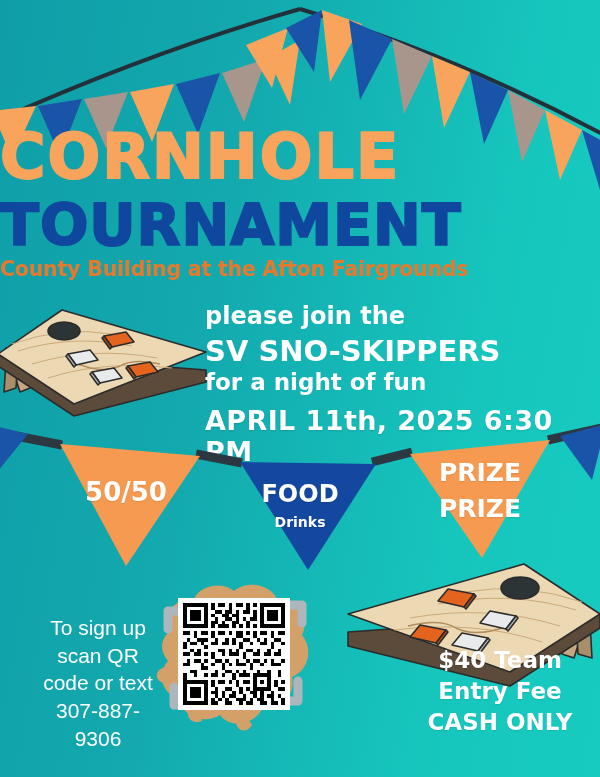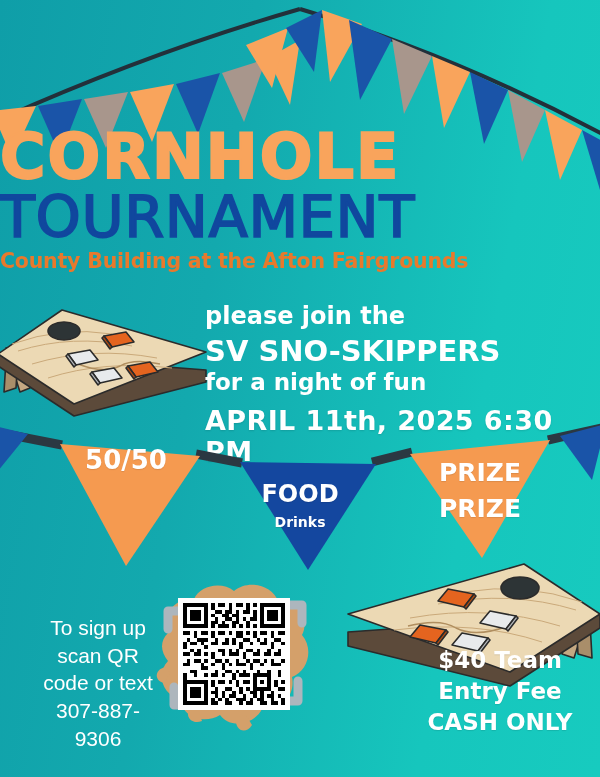--- a/index.html
+++ b/index.html
@@ -22,26 +22,26 @@
     font-family:"DejaVu Sans", sans-serif;
     font-weight:bold;
     font-size:62px;
     letter-spacing:2px;
     color:#f9a45c;
     line-height:0.95;
     -webkit-text-stroke:2px #f9a45c;
   }
   .t-tournament{
     font-family:"DejaVu Sans", sans-serif;
-    font-weight:normal;
+    font-weight:bold;
     font-size:57px;
     letter-spacing:1px;
     color:#10479e;
     line-height:1.0;
-    margin-top:2px;
+    margin-top:10px;
     -webkit-text-stroke:2px #10479e;
   }
   .t-venue{
     font-family:"DejaVu Sans", sans-serif;
     font-weight:bold;
     font-size:20.5px;
     letter-spacing:-0.2px;
     color:#e8792c;
     margin-top:3px;
   }
@@ -58,21 +58,21 @@
   .d-date{font-size:27px;font-weight:bold;letter-spacing:0.4px;margin-top:9px;
           text-shadow:0 1px 2px rgba(0,0,0,.12);}
 
   
   .pen-label{
     position:absolute;text-align:center;color:#ffffff;
     font-family:"DejaVu Sans", sans-serif;font-weight:bold;
     text-shadow:0 1px 1px rgba(0,0,0,.10);
     line-height:1.45;
   }
-  #pen-raffle{left:58px;top:442px;width:136px;font-size:26px;}
+  #pen-raffle{left:58px;top:474px;width:136px;font-size:26px;}
   #pen-food{left:240px;top:477px;width:120px;font-size:24px;}
   #pen-food .sub{font-size:14px;}
   #pen-cash{left:412px;top:455px;width:136px;font-size:25px;}
 
   
   .signup{
     position:absolute;left:18px;top:614px;width:160px;
     text-align:center;color:#ffffff;
     font-family:"Liberation Sans", sans-serif;
     font-size:21px;line-height:1.32;

